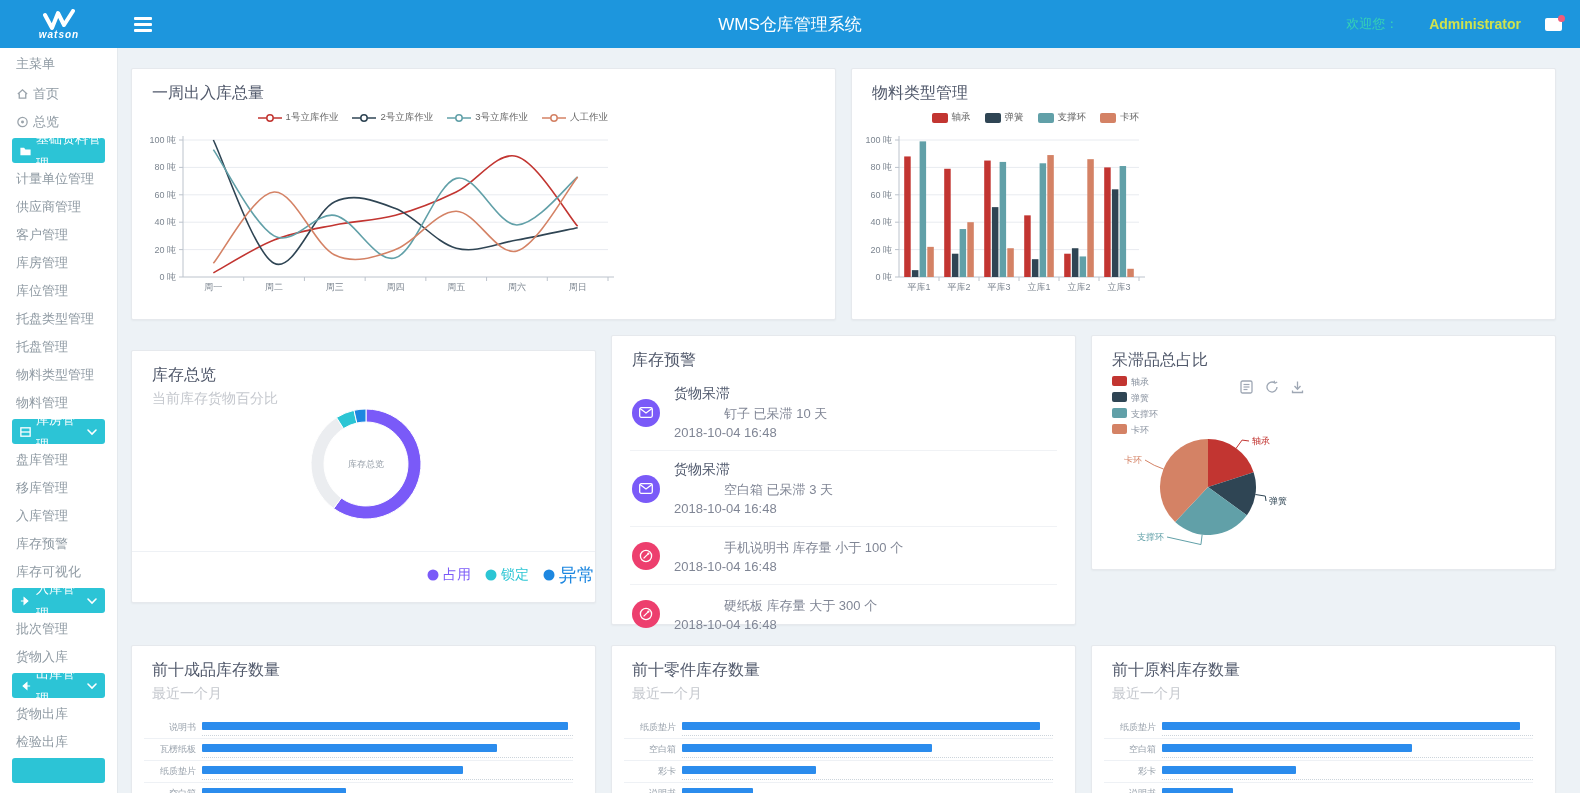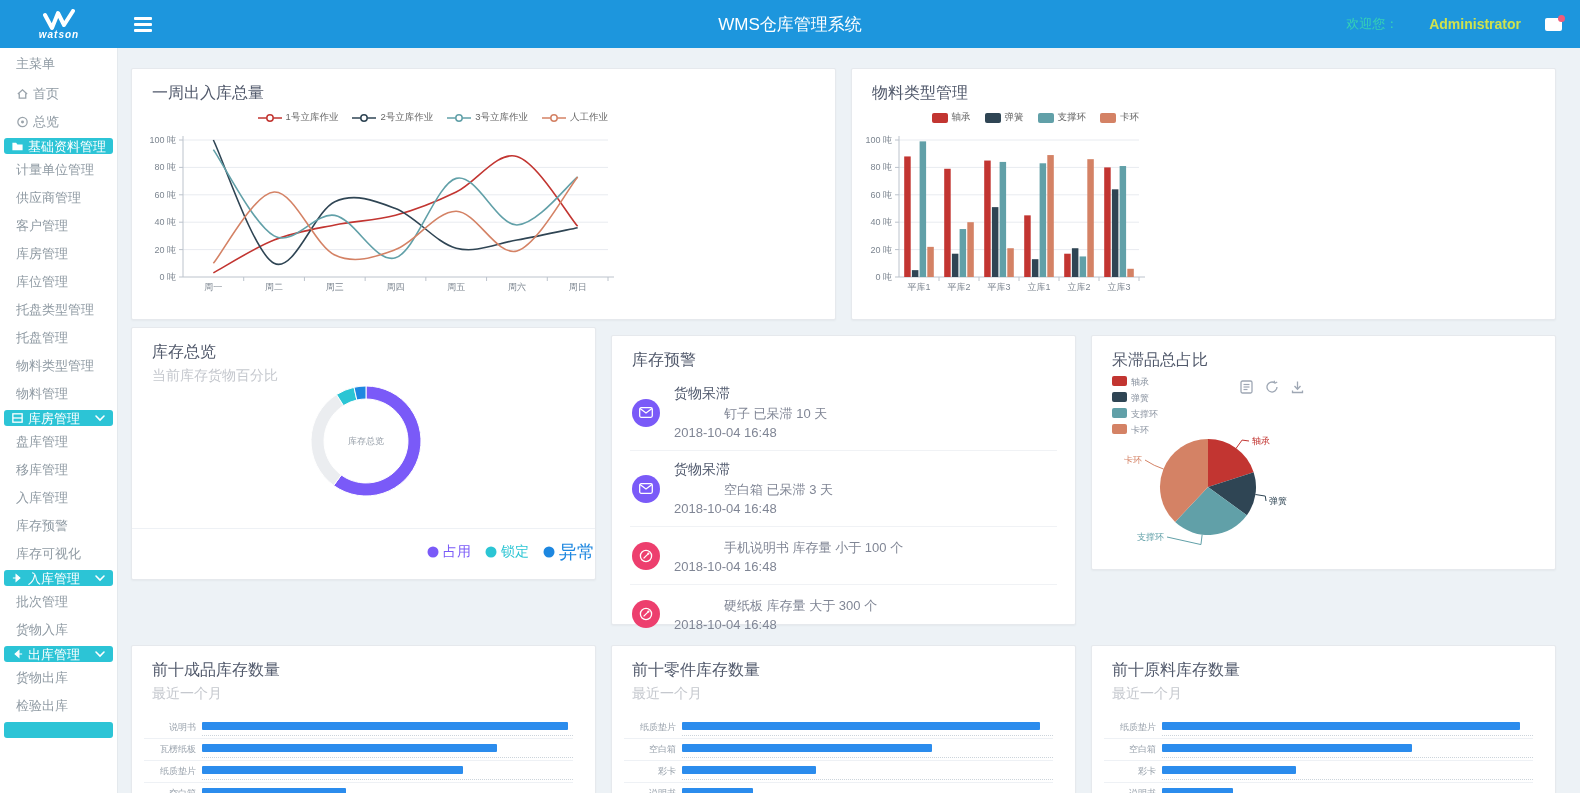--- a/index.html
+++ b/index.html
@@ -21,21 +21,21 @@
   #msg-icon:after { content:""; position:absolute; left:3px; bottom:-4px;
     border:4px solid transparent; border-top-color:#fff; }
   #msg-badge { position:absolute; right:-3px; top:-3px; width:7px; height:7px; border-radius:50%; background:#f35b78; }
 
   
   #sidebar { position:absolute; left:0; top:48px; width:118px; height:745px;
     background:#fff; border-right:1px solid #e4e9ed; overflow:hidden; padding-top:0; }
   .sb-section { color:#8f9aa3; font-size:13px; padding:7px 0 7px 16px; }
   .sb-item { color:#8f9aa3; font-size:13px; height:28px; line-height:28px; padding-left:16px;
     white-space:nowrap; cursor:pointer; display:flex; align-items:center; gap:4px; }
-  .sb-pill { margin:2px 4px; height:16px; line-height:25px; background:#2cc4d6; border-radius:3px;
+  .sb-pill { margin:2px 12px; height:25px; line-height:25px; background:#2cc4d6; border-radius:3px;
     color:#fff; font-size:13px; padding-left:7px; display:flex; align-items:center; gap:4px; cursor:pointer; }
   .sb-pill .chev { margin-left:auto; margin-right:6px; display:flex; }
   .sb-icn { display:inline-flex; width:13px; justify-content:center; }
 
   
   #main { position:absolute; left:118px; top:48px; width:1462px; height:745px; }
   .card { position:absolute; background:#fff; border:1px solid #e6e9ed; border-radius:2px;
     box-shadow:0 1px 2px rgba(0,0,0,.04); }
   .card h3 { font-size:16px; color:#51596b; font-weight:500; padding:14px 0 0 20px; }
   .card .sub { font-size:14px; color:#c5c8ce; padding:4px 0 0 20px; }
@@ -367,21 +367,21 @@
         <rect x="219.89999999999998" y="119.23" width="6.5" height="28.769999999999996" fill="#2f4554"></rect>
         <rect x="227.6" y="127.45" width="6.5" height="20.549999999999997" fill="#61a0a8"></rect>
         <rect x="235.29999999999998" y="30.180000000000007" width="6.5" height="117.82" fill="#d48265"></rect>
         <rect x="252.2" y="38.39999999999999" width="6.5" height="109.60000000000001" fill="#c23531"></rect>
         <rect x="259.9" y="60.31999999999999" width="6.5" height="87.68" fill="#2f4554"></rect>
         <rect x="267.59999999999997" y="37.02999999999999" width="6.5" height="110.97000000000001" fill="#61a0a8"></rect>
         <rect x="275.3" y="139.78" width="6.5" height="8.219999999999999" fill="#d48265"></rect>
       </svg>
   </div>
 
-  <div class="card" id="card-donut" style="left:13px; top:279px; width:465px; height:253px;">
+  <div class="card" id="card-donut" style="left:13px; top:302px; width:465px; height:253px;">
     <h3>库存总览</h3>
     <div class="sub">当前库存货物百分比</div>
     <svg id="donut-svg" width="465" height="180" style="position:absolute; left:0; top:22px;">
         <path d="M234,36 A55,55 0 1 1 201.67181112391398,135.4959346906221 L209.31301940371614,124.97871376374779 A42,42 0 1 0 234,49 Z" fill="#7a5af8" stroke="#fff" stroke-width="1"></path>
         <path d="M201.67181112391398,135.4959346906221 A55,55 0 0 1 204.5295262761552,44.56196409738916 L211.49527461088215,55.53822712891536 A42,42 0 0 0 209.31301940371614,124.97871376374779 Z" fill="#ebedf0" stroke="#fff" stroke-width="1"></path>
         <path d="M204.5295262761552,44.56196409738916 A55,55 0 0 1 222.00212172319016,37.32457809336889 L224.8379838613452,50.011495998572606 A42,42 0 0 0 211.49527461088215,55.53822712891536 Z" fill="#2bc5d4" stroke="#fff" stroke-width="1"></path>
         <path d="M222.00212172319016,37.32457809336889 A55,55 0 0 1 234.00000000000003,36 L234.00000000000003,49 A42,42 0 0 0 224.8379838613452,50.011495998572606 Z" fill="#1d87e0" stroke="#fff" stroke-width="1"></path>
         <text x="234" y="94" font-size="9" fill="#98a0aa" text-anchor="middle">库存总览</text>
       </svg>
     <div style="position:absolute; left:0; right:0; top:200px; border-top:1px solid #eef1f5;"></div>

